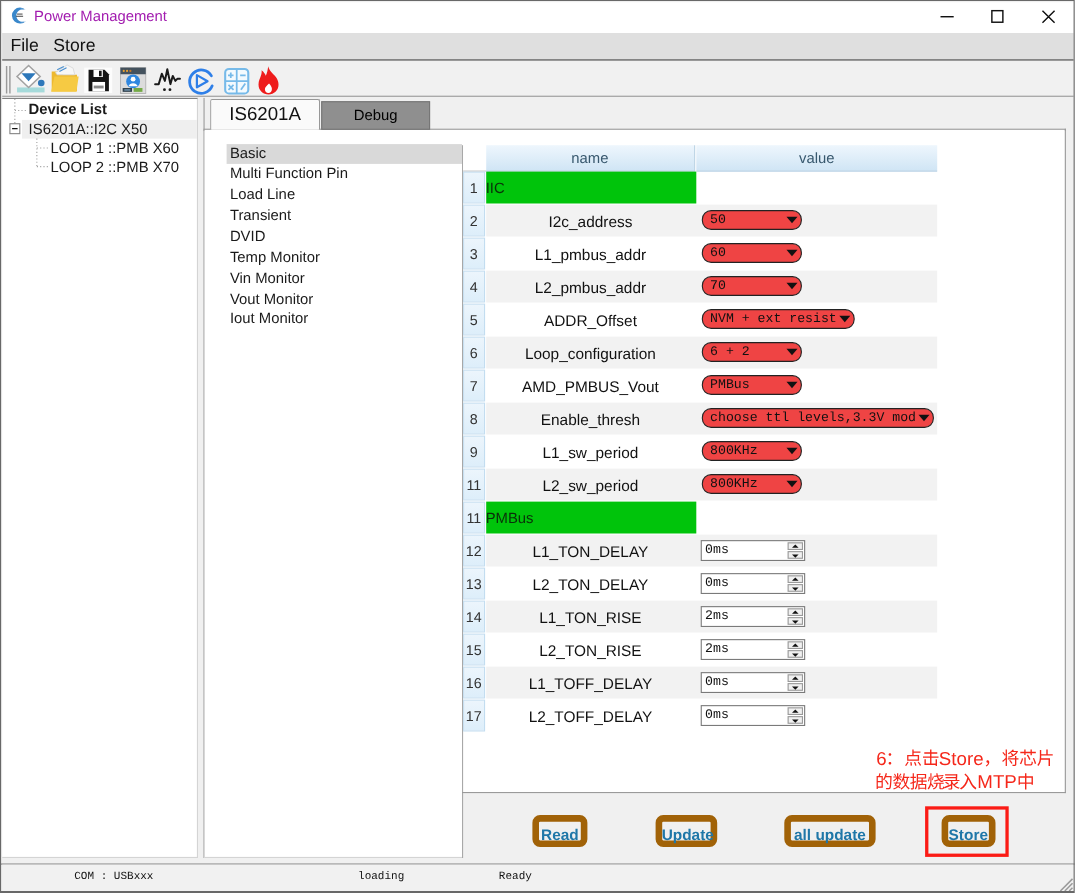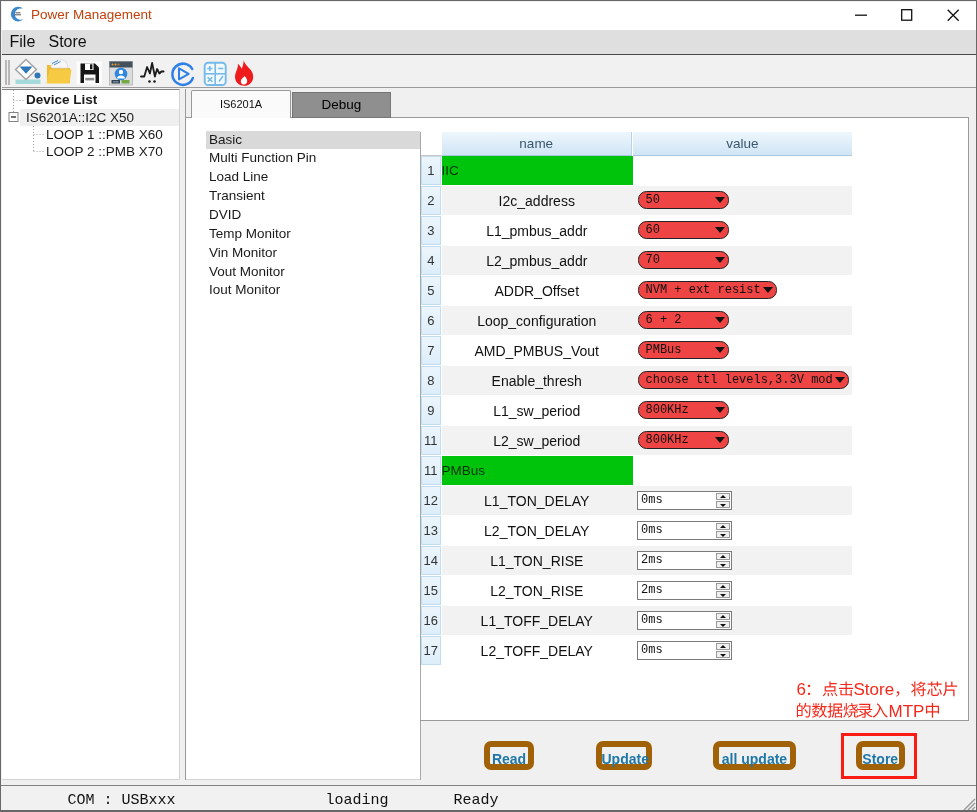--- a/index.html
+++ b/index.html
@@ -1,33 +1,33 @@
 <!DOCTYPE html>
 <html><head><meta charset="utf-8"><style>
 * {margin:0;padding:0;box-sizing:border-box}
 body {width:977px;height:812px;position:relative;font-family:"Liberation Sans",sans-serif;background:#f0f0f0;overflow:hidden}
 .abs {position:absolute}
 #titlebar {position:absolute;left:1.5px;top:1.5px;width:974px;height:28.5px;background:#fff}
 .logo {position:absolute;left:9px;top:5.5px}
-#title {position:absolute;left:31px;top:7px;font-size:13.5px;color:#c2410c}
+#title {position:absolute;left:31px;top:7px;font-size:13.5px;color:#a21caf}
 #winbtn {position:absolute;right:0;top:0;width:977px;height:30px}
 #menubar {position:absolute;left:1.5px;top:30px;width:974px;height:24.5px;background:#dfdfdf;border-bottom:1.5px solid #4a4a4a}
 #menubar span {font-size:16px;color:#111;position:absolute;top:3px}
 #toolbar {position:absolute;left:1.5px;top:56px;width:974px;height:32px;background:#f1f1f1;border-bottom:1.5px solid #9a9a9a}
 .tbicons {position:absolute;left:0;top:55px}
 #devpanel {position:absolute;left:2px;top:88.5px;width:178px;height:691px;background:#fff;border-top:1.5px solid #828282;border-right:1px solid #d4d4d4;border-bottom:1px solid #d4d4d4}
 .tree {position:absolute;font-size:13.5px;color:#1a1a1a;white-space:nowrap}
 #vline1 {position:absolute;left:184.5px;top:88.5px;width:1.5px;height:691.5px;background:#9a9a9a}
 #listpanel {position:absolute;left:186px;top:118px;width:233.5px;height:662px;background:#fff;border-bottom:1px solid #d4d4d4}
 #panetop {position:absolute;left:184.5px;top:117px;width:784px;height:1.5px;background:#9a9a9a}
 #tablepanel {position:absolute;left:419.5px;top:118px;width:548px;height:601.5px;background:#fff}
 #tblleft {position:absolute;left:419.5px;top:131.5px;width:1px;height:648.5px;background:#a8a8a8}
 #panebot {position:absolute;left:420px;top:719.5px;width:549px;height:1.5px;background:#9a9a9a}
 #paneright {position:absolute;left:967.5px;top:117px;width:1.5px;height:604px;background:#9a9a9a}
-#tab1 {position:absolute;left:191px;top:90px;width:100px;height:28px;background:#fafafa;border:1px solid #989898;border-bottom:none;border-radius:2px 2px 0 0;text-align:center;font-size:11px;line-height:26px;color:#111}
+#tab1 {position:absolute;left:191px;top:90px;width:100px;height:28px;background:#fafafa;border:1px solid #989898;border-bottom:none;border-radius:2px 2px 0 0;text-align:center;font-size:17px;line-height:26px;color:#111}
 #tab2 {position:absolute;left:292px;top:92px;width:99px;height:25.5px;background:#8f8f8f;border:1px solid #767676;text-align:center;font-size:13.5px;line-height:23px;color:#000}
 .li {position:absolute;left:206px;width:213.5px;height:18.9px;font-size:13.5px;line-height:18.9px;color:#1a1a1a;padding-left:3px}
 .li.sel {background:#d9d9d9}
 .num {position:absolute;left:420.5px;width:20.5px;height:29px;background:linear-gradient(180deg,#ecf5fc,#ddeefa);border:1px solid #c3ddf0;font-size:13px;color:#333;text-align:center;line-height:28px}
 .stripe {position:absolute;left:441.5px;width:410.5px;height:28.5px;background:#f2f2f2}
 .gcell {position:absolute;left:441.5px;width:191px;height:29px;background:#00c40b;font-size:13.5px;color:#0a300a;text-align:left;line-height:29px}
 .nlab {position:absolute;left:441.5px;width:190.5px;height:29px;font-size:14px;color:#111;text-align:center;line-height:30px}
 .combo {position:absolute;left:637.5px;height:18px;background:#ef4444;border:1.3px solid #222;border-radius:8.5px;font-family:"Liberation Mono",monospace;font-size:12px;line-height:17px;color:#111}
 .combo span {padding-left:7px}
 .combo i {position:absolute;top:5px;width:0;height:0;border-left:5px solid transparent;border-right:5px solid transparent;border-top:6.5px solid #111}
@@ -35,21 +35,21 @@
 .spin span {padding-left:3px}
 .sb {position:absolute;right:1px;top:0.5px;width:14.5px;height:16px}
 .su,.sd {position:absolute;left:0;width:14.5px;height:7.7px;background:#f0f0f0;border:1px solid #9a9a9a}
 .su {top:0} .sd {top:8.3px}
 .su:after {content:"";position:absolute;left:3.2px;top:1.8px;border-left:3.2px solid transparent;border-right:3.2px solid transparent;border-bottom:3.8px solid #111}
 .sd:after {content:"";position:absolute;left:3.2px;top:1.8px;border-left:3.2px solid transparent;border-right:3.2px solid transparent;border-top:3.8px solid #111}
 .hdr {position:absolute;top:132px;height:23.5px;background:linear-gradient(180deg,#eef6fd 0%,#dcecf8 60%,#d0e5f5 100%);border-bottom:1px solid #a9c7df;font-size:13.5px;color:#38586e;text-align:center;line-height:23px}
 .btn {position:absolute;top:740.5px;height:29.5px;border:6px solid #a16207;border-radius:7px;color:#1f77a8;font-size:14px;font-weight:bold;text-align:center;background:#f0f0f0}
 #redrect {position:absolute;left:840.5px;top:732.5px;width:76.5px;height:46.5px;border:3px solid #fb1b15}
 #statusline {position:absolute;left:0;top:784.5px;width:977px;height:1.5px;background:#828282}
-#statusbar {position:absolute;left:1.5px;top:786px;width:974px;height:24px;background:#f1f1f1;font-family:"Liberation Mono",monospace;font-size:15px;color:#111}
+#statusbar {position:absolute;left:1.5px;top:786px;width:974px;height:24px;background:#f1f1f1;font-family:"Liberation Mono",monospace;font-size:10px;color:#111}
 #statusbar span {position:absolute;top:6px}
 #winborder {position:absolute;left:0;top:0;width:977px;height:812px;border:1.5px solid #686868;border-bottom:2px solid #686868;pointer-events:none}
 </style></head>
 <body>
 <div id="titlebar"></div>
 <svg class="logo" width="17" height="17" viewBox="0 0 17 17">
 <path d="M14.5 3.2 A7.3 7.3 0 1 0 14.8 12.8 A6.1 6.1 0 1 1 14.5 3.2 Z" fill="#3a88cb"></path>
 <path d="M13.5 3 A6.5 6.5 0 1 0 13.5 13.4 A5.6 5.6 0 1 1 13.5 3 Z" fill="#3a88cb"></path>
 <rect x="6.5" y="6.3" width="5" height="1" fill="#555"></rect>
 <rect x="5.5" y="8.3" width="6.5" height="1" fill="#555"></rect>

